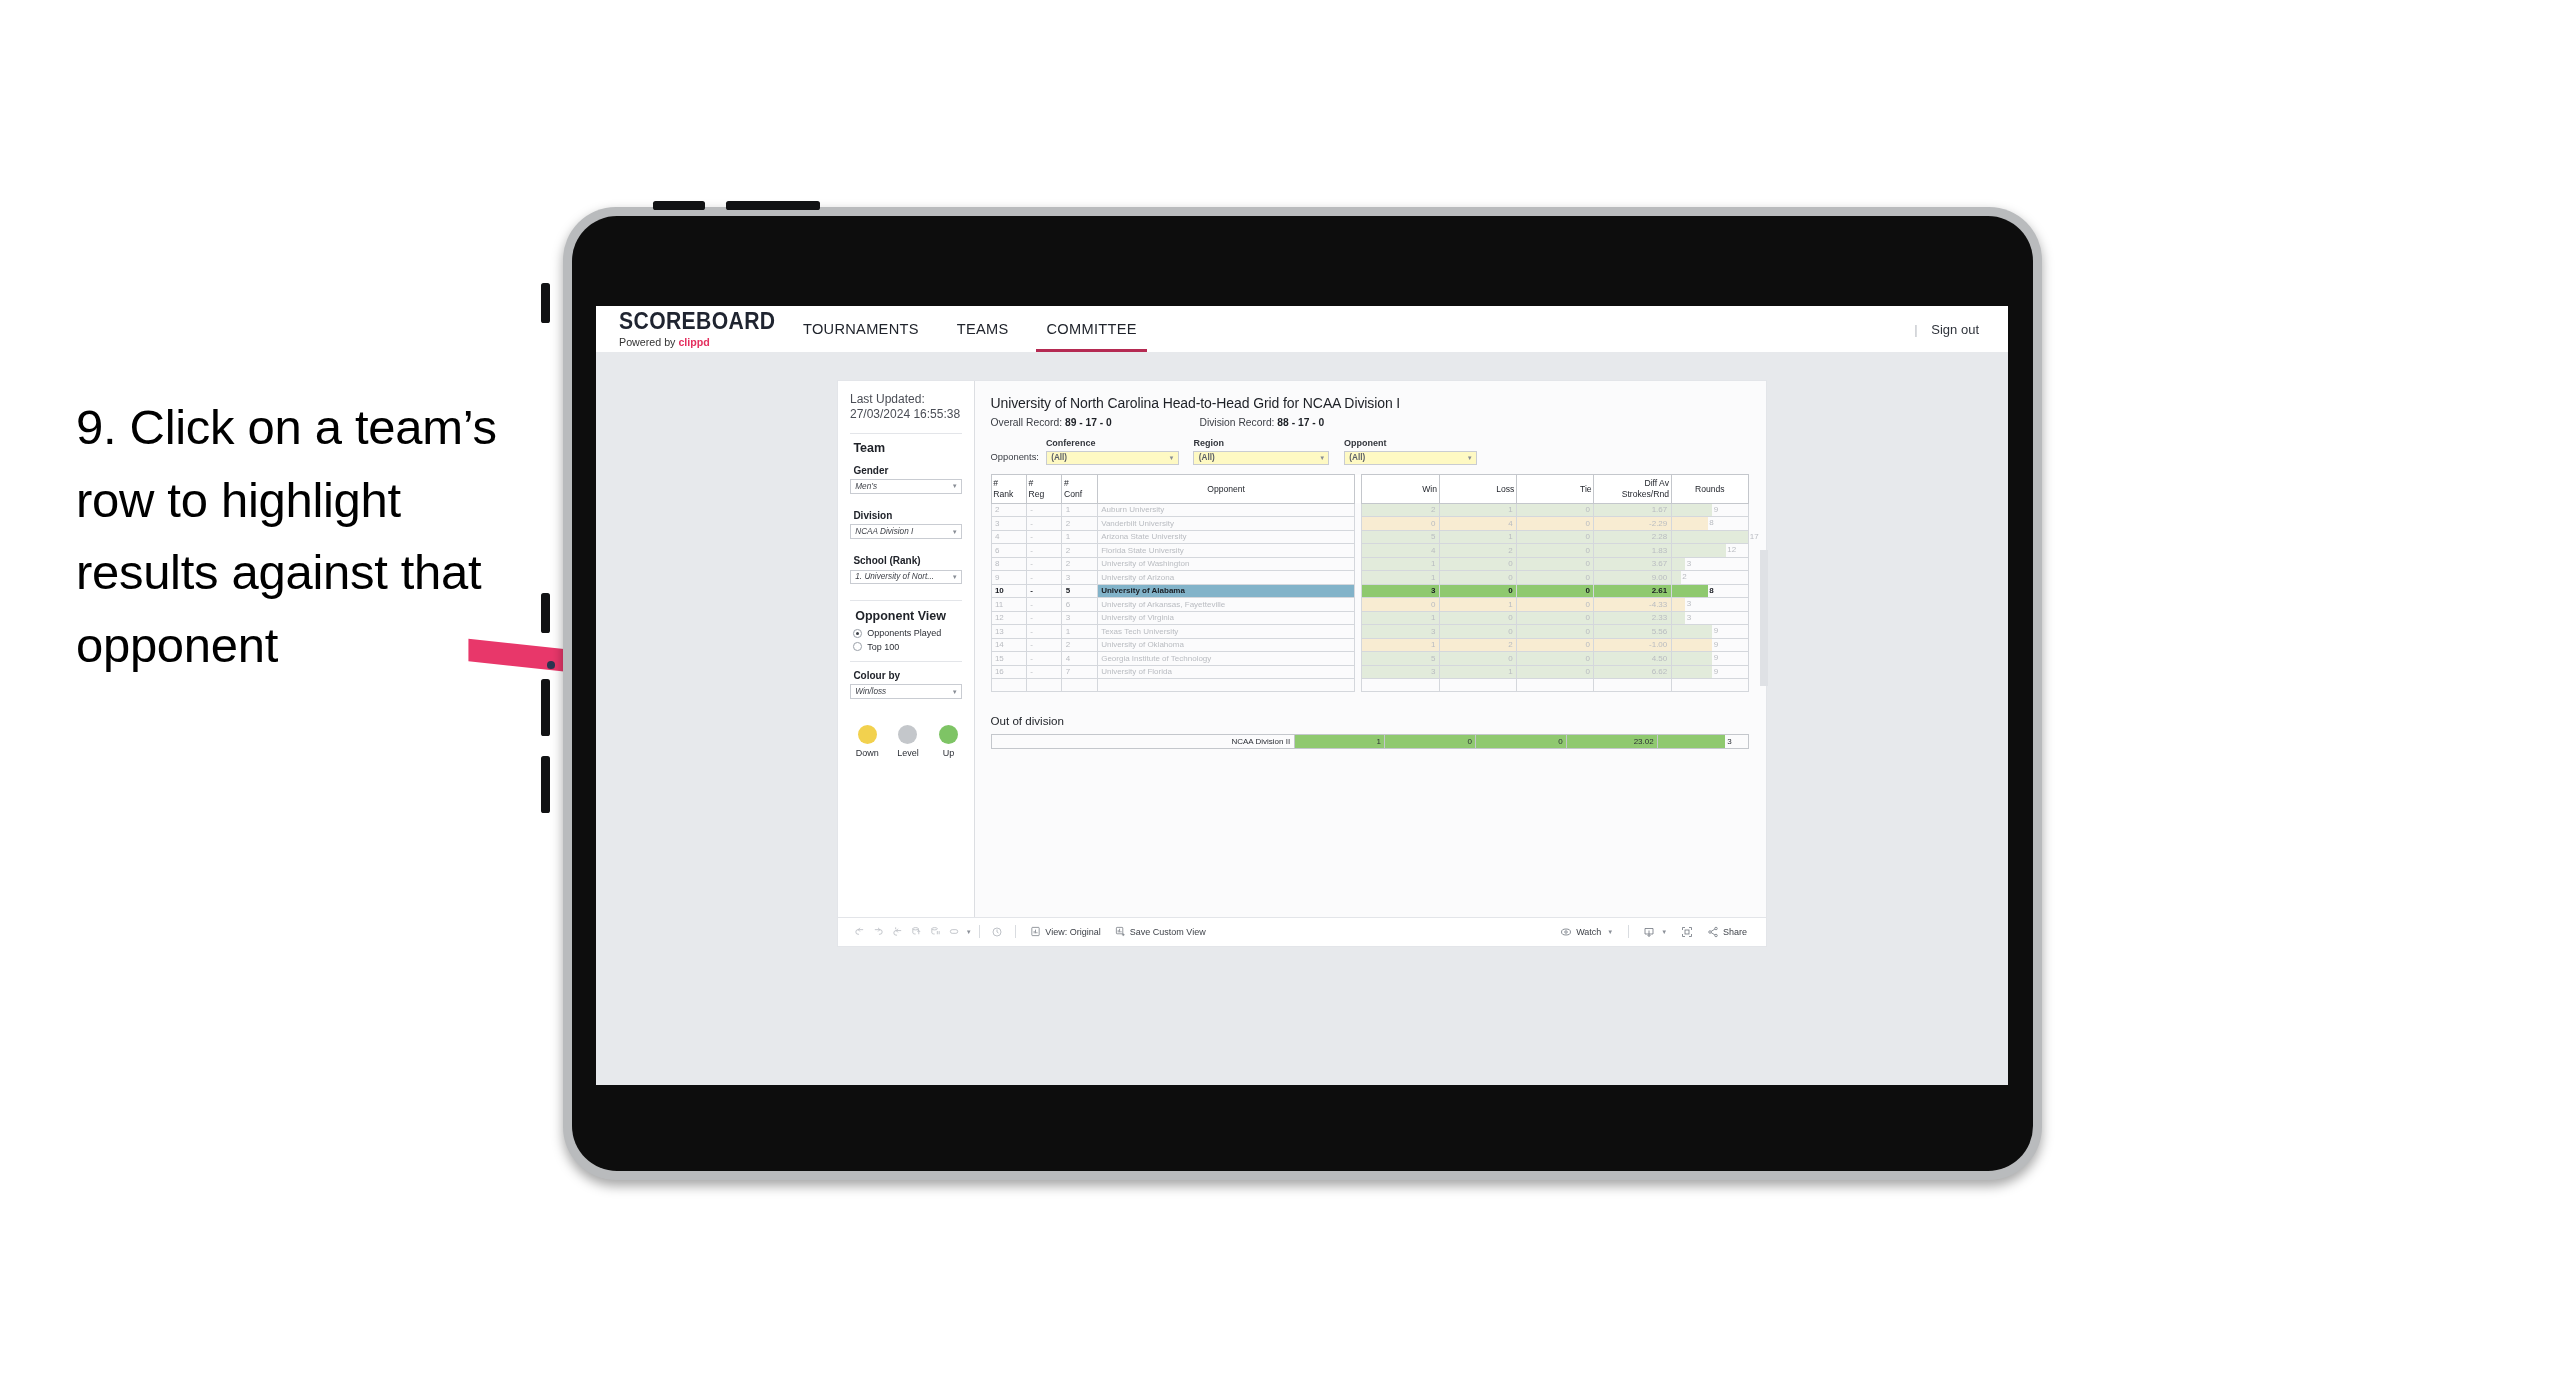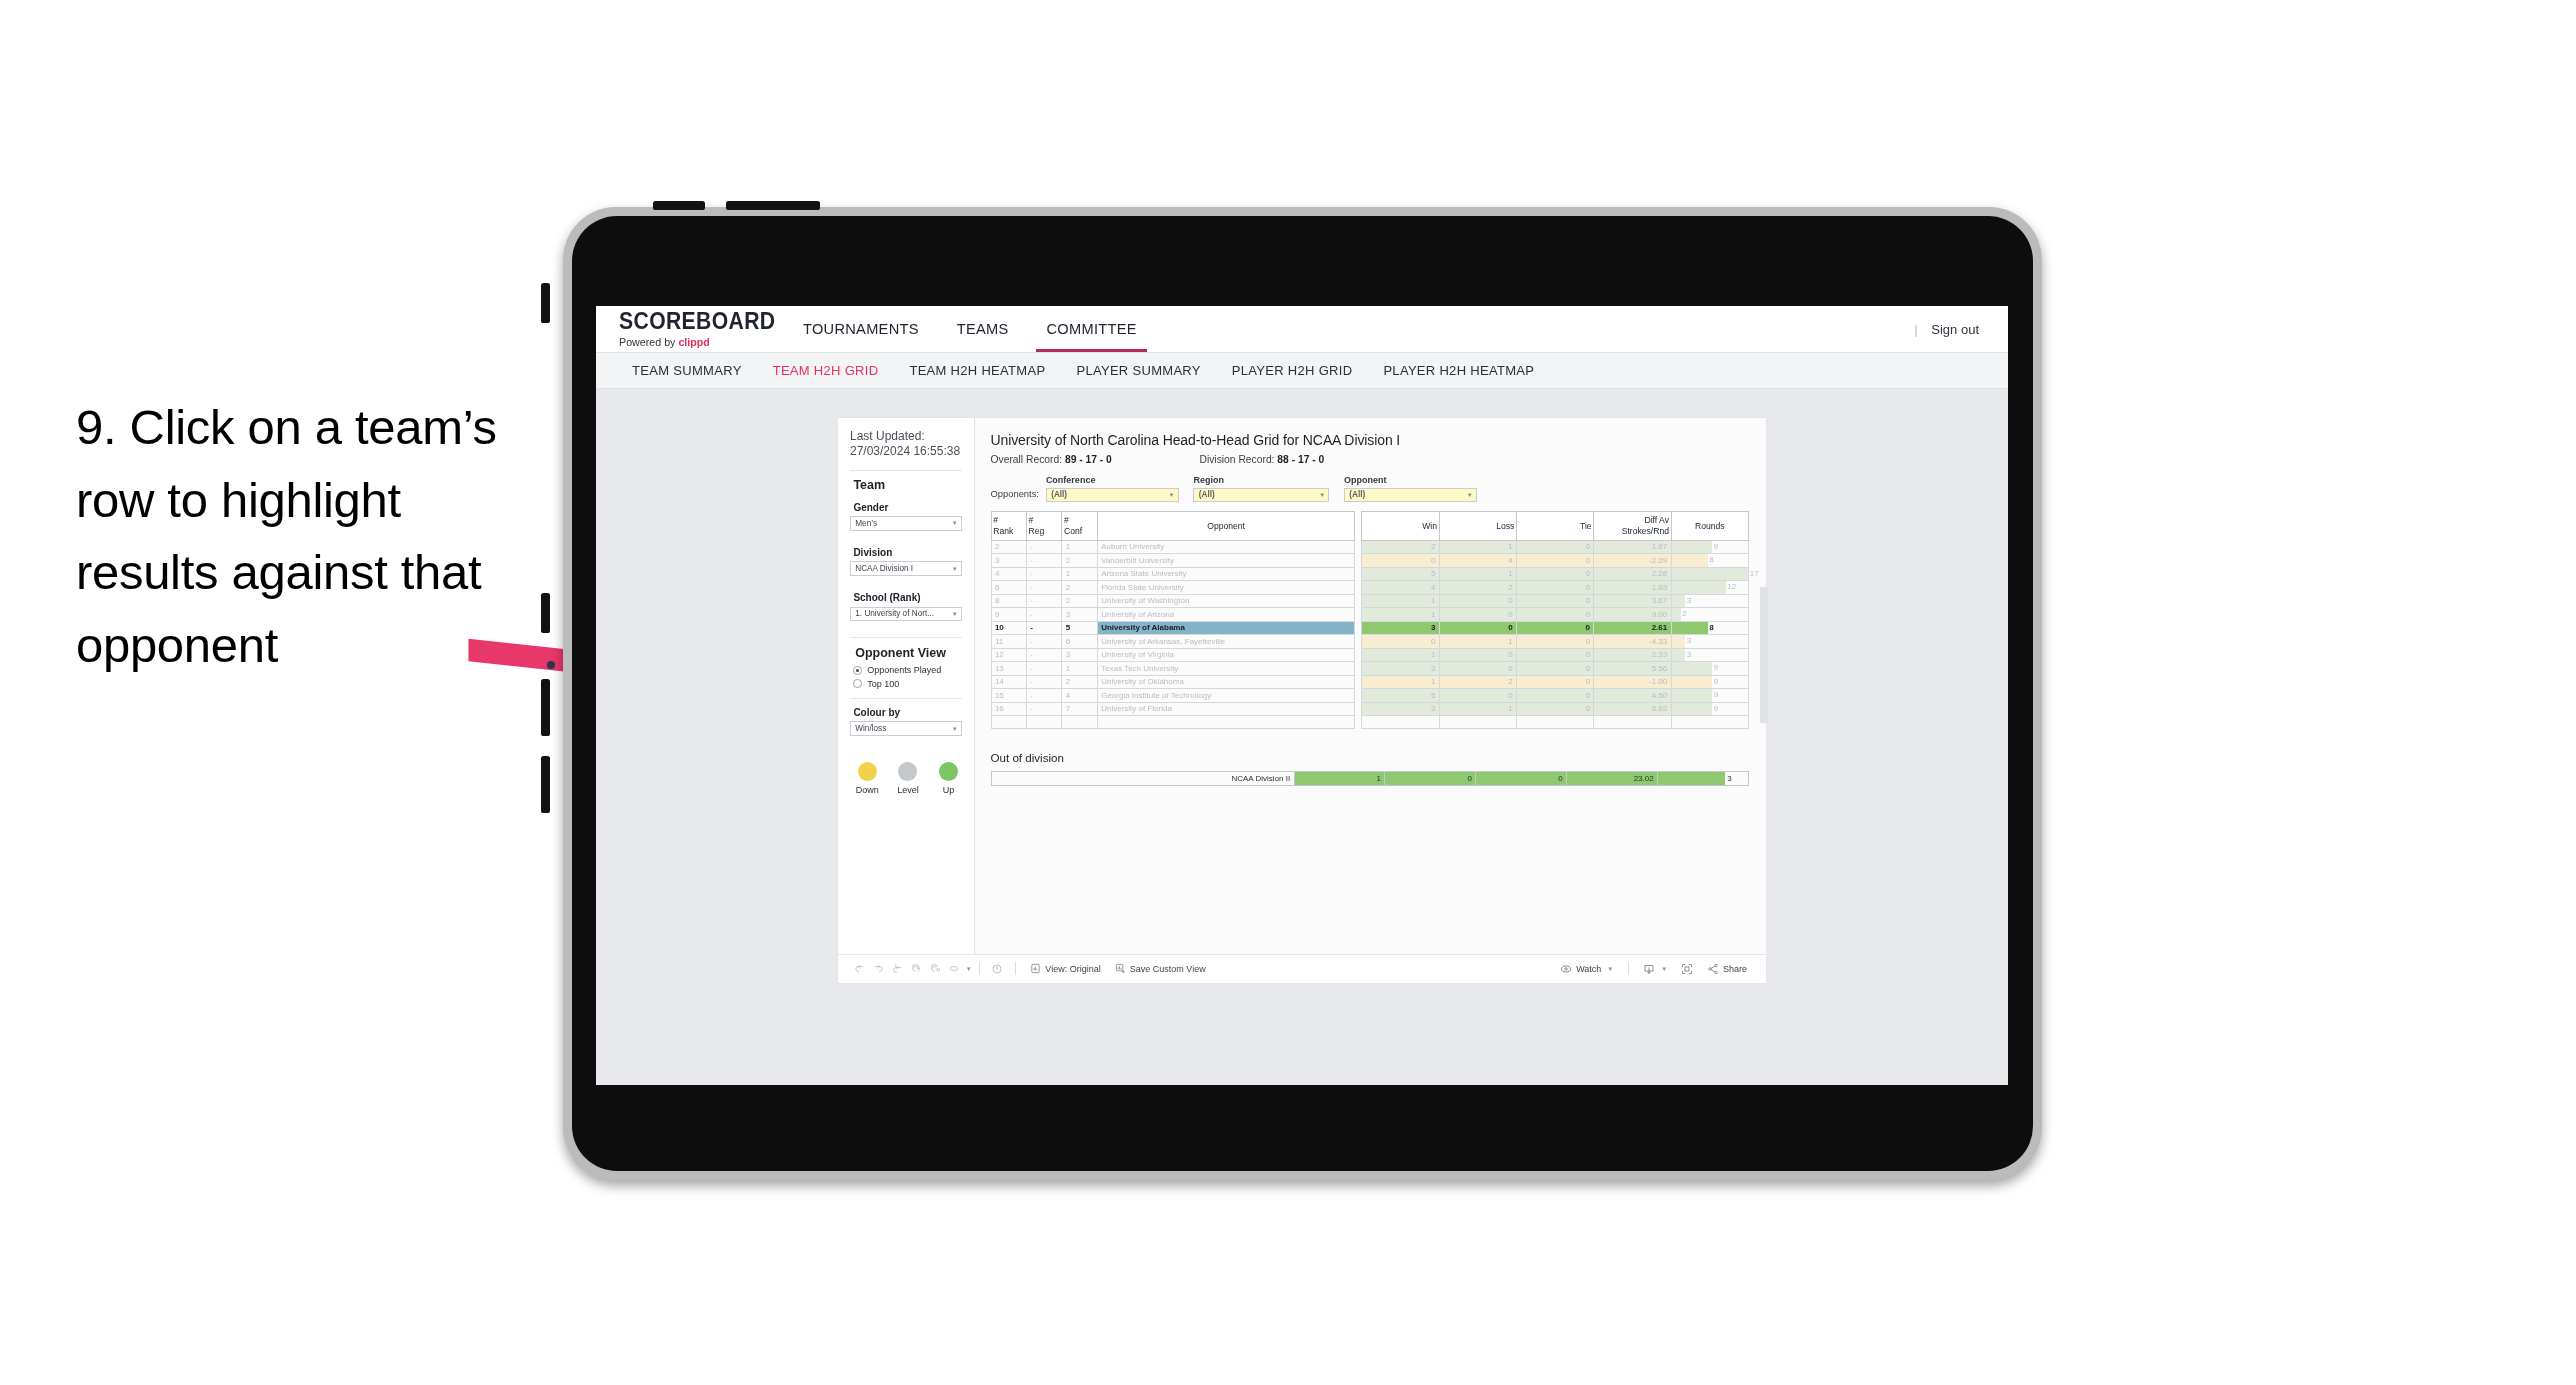--- a/index.html
+++ b/index.html
@@ -119,21 +119,21 @@
     font-size: 9.4px; color: #2c2f36;
   }
   .last-updated { font-size: 12px; color: #4a4d55; line-height: 1.32; }
   .hr { border-top: 0.9px solid #e3e5e9; margin: 9.4px 0 7.7px; }
   .sb-title { font-size: 12.5px; font-weight: 700; color: #1f2228; margin: 1.7px 0 9.4px 3.4px; }
   .sb-label { font-size: 10px; font-weight: 700; color: #20232a; margin: 0 0 3.4px 3.4px; }
   .sb-select {
     height: 14.6px; border: 0.9px solid #c9ccd2; background: #fff;
     display: flex; align-items: center; justify-content: space-between;
     padding: 0 3.4px 0 4.3px; font-size: 8.2px; color: #3c3f46;
-    margin-bottom: 16.3px; cursor: pointer;
+    margin-bottom: 16.3px; cursor: pointer; font-style: italic;
   }
   .sb-select .caret { font-size: 6px; color: #888d95; }
   .sb-title-2 { font-size: 12.5px; font-weight: 700; color: #1f2228; margin: 0 0 5.2px 5.2px; }
   .radio-row { display: flex; align-items: center; gap: 5.2px; margin: 0 0 3.4px 3.4px; font-size: 9px; color: #2c2f36; cursor: pointer; }
   .radio {
     width: 8.6px; height: 8.6px; border-radius: 50%;
     border: 0.9px solid #9aa0a8; background: #fff;
     display: inline-flex; align-items: center; justify-content: center; flex: none;
   }
   .radio.on::after { content:""; width: 3.4px; height: 3.4px; border-radius:50%; background:#3d4148; }
@@ -246,28 +246,20 @@
         <div class="topnav-item">TOURNAMENTS</div>
         <div class="topnav-item">TEAMS</div>
         <div class="topnav-item active">COMMITTEE</div>
       </div>
       <div class="topnav-right">
         <span class="sep">|</span>
         <span>Sign out</span>
       </div>
     </div>
 
-    <div class="subnav">
-      <div class="subnav-item">TEAM SUMMARY</div>
-      <div class="subnav-item active">TEAM H2H GRID</div>
-      <div class="subnav-item">TEAM H2H HEATMAP</div>
-      <div class="subnav-item">PLAYER SUMMARY</div>
-      <div class="subnav-item">PLAYER H2H GRID</div>
-      <div class="subnav-item">PLAYER H2H HEATMAP</div>
-    </div>
 
     <div class="viz-outer">
       <div class="viz">
         <div class="viz-body">
 
           <div class="sidebar">
             <div class="last-updated">Last Updated: 27/03/2024 16:55:38</div>
             <div class="hr"></div>
             <div class="sb-title">Team</div>
 

